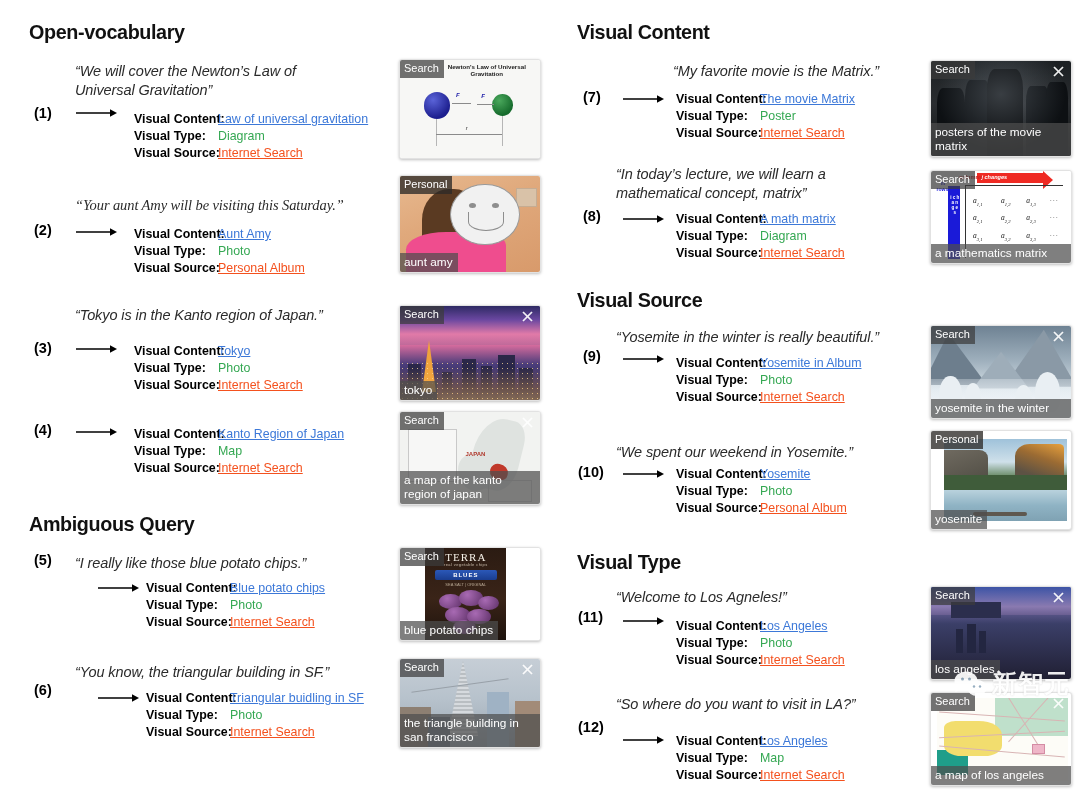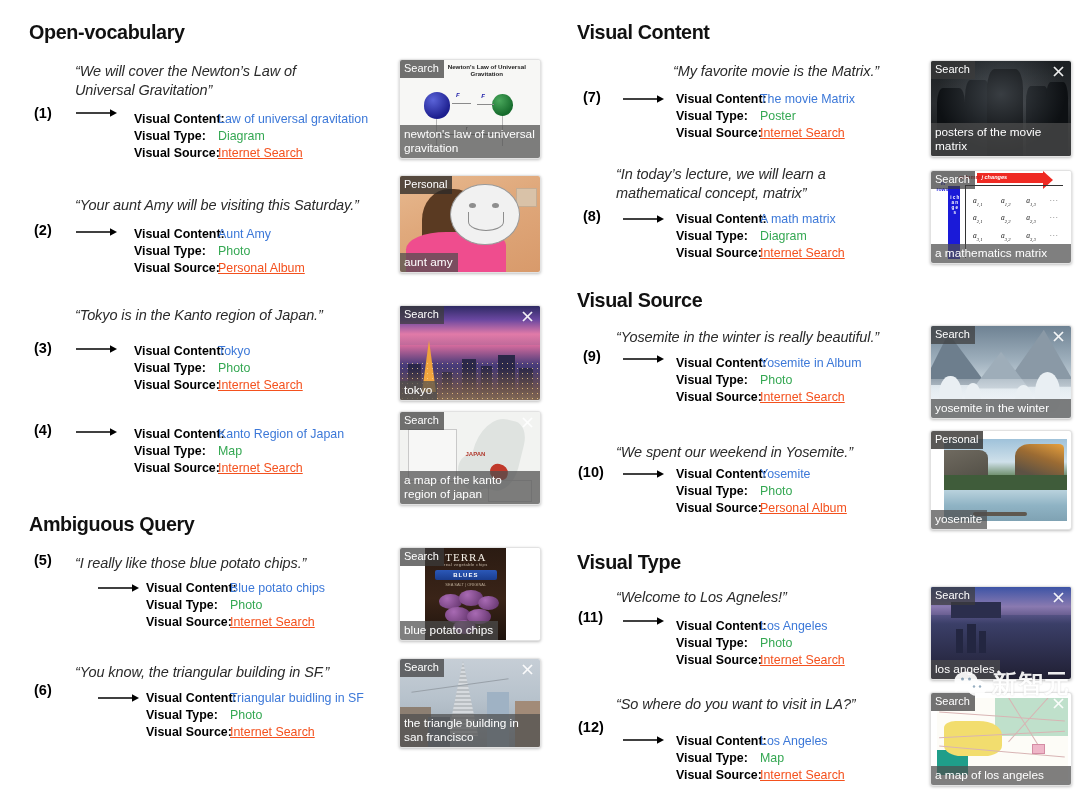--- a/index.html
+++ b/index.html
@@ -61,21 +61,21 @@
     width:84px;
     font-size:12.4px;
     font-weight:bold;
     color:#000;
     white-space:nowrap;
   }
   .fvalue{
     font-size:12.4px;
     white-space:nowrap;
   }
-  .v-content{color:#3c78d8;}
+  .v-content{color:#3c78d8;text-decoration:underline;}
   .v-type{color:#35a853;}
   .v-source{color:#f4511e;text-decoration:underline;}
 
   
   .thumb{
     position:absolute;
     background:#fff;
     border:1px solid #e2e2e2;
     border-radius:3px;
     box-shadow:0 1px 3px rgba(0,0,0,0.25);
@@ -314,26 +314,24 @@
         <div class="vline" style="left:73%;top:57%;height:31%;"></div>
         <div class="hline" style="left:26%;top:76%;width:47%;"></div>
         <div class="hline" style="left:37%;top:44%;width:14%;"></div>
         <div class="hline" style="left:55%;top:45%;width:12%;"></div>
         <div class="flab" style="left:40%;top:33%;">F</div>
         <div class="flab" style="left:58%;top:34%;">F</div>
         <div class="rlab" style="left:47%;top:66%;">r</div>
       </div>
     </div>
     <div class="badge">Search</div>
-    <div class="caption wide">newton's law of universal
-gravitation</div>
-  </div>
-
-  <div class="entry">
-    <div class="quote" style="left:75px;top:196px;width:340px;">“Your aunt Amy will be visiting this Saturday.”</div>
+  </div>
+
+  <div class="entry">
+    <div class="quote" style="left:75px;top:196px;width:340px;font-family:Liberation Serif, serif;">“Your aunt Amy will be visiting this Saturday.”</div>
     <div class="idx" style="left:34px;top:222px;">(2)</div>
     <div class="arrow" style="left:76px;top:226px;">
       <svg width="42" height="12" viewBox="0 0 42 12">
           <line x1="0" y1="6" x2="36" y2="6" stroke="#000" stroke-width="1.3"></line>
           <path d="M34 2.2 L41 6 L34 9.8 Z" fill="#000"></path>
         </svg>
     </div>
     <div class="fields" style="left:134px;top:226px;">
       <div class="frow">
         <span class="flabel">Visual Content:</span>

